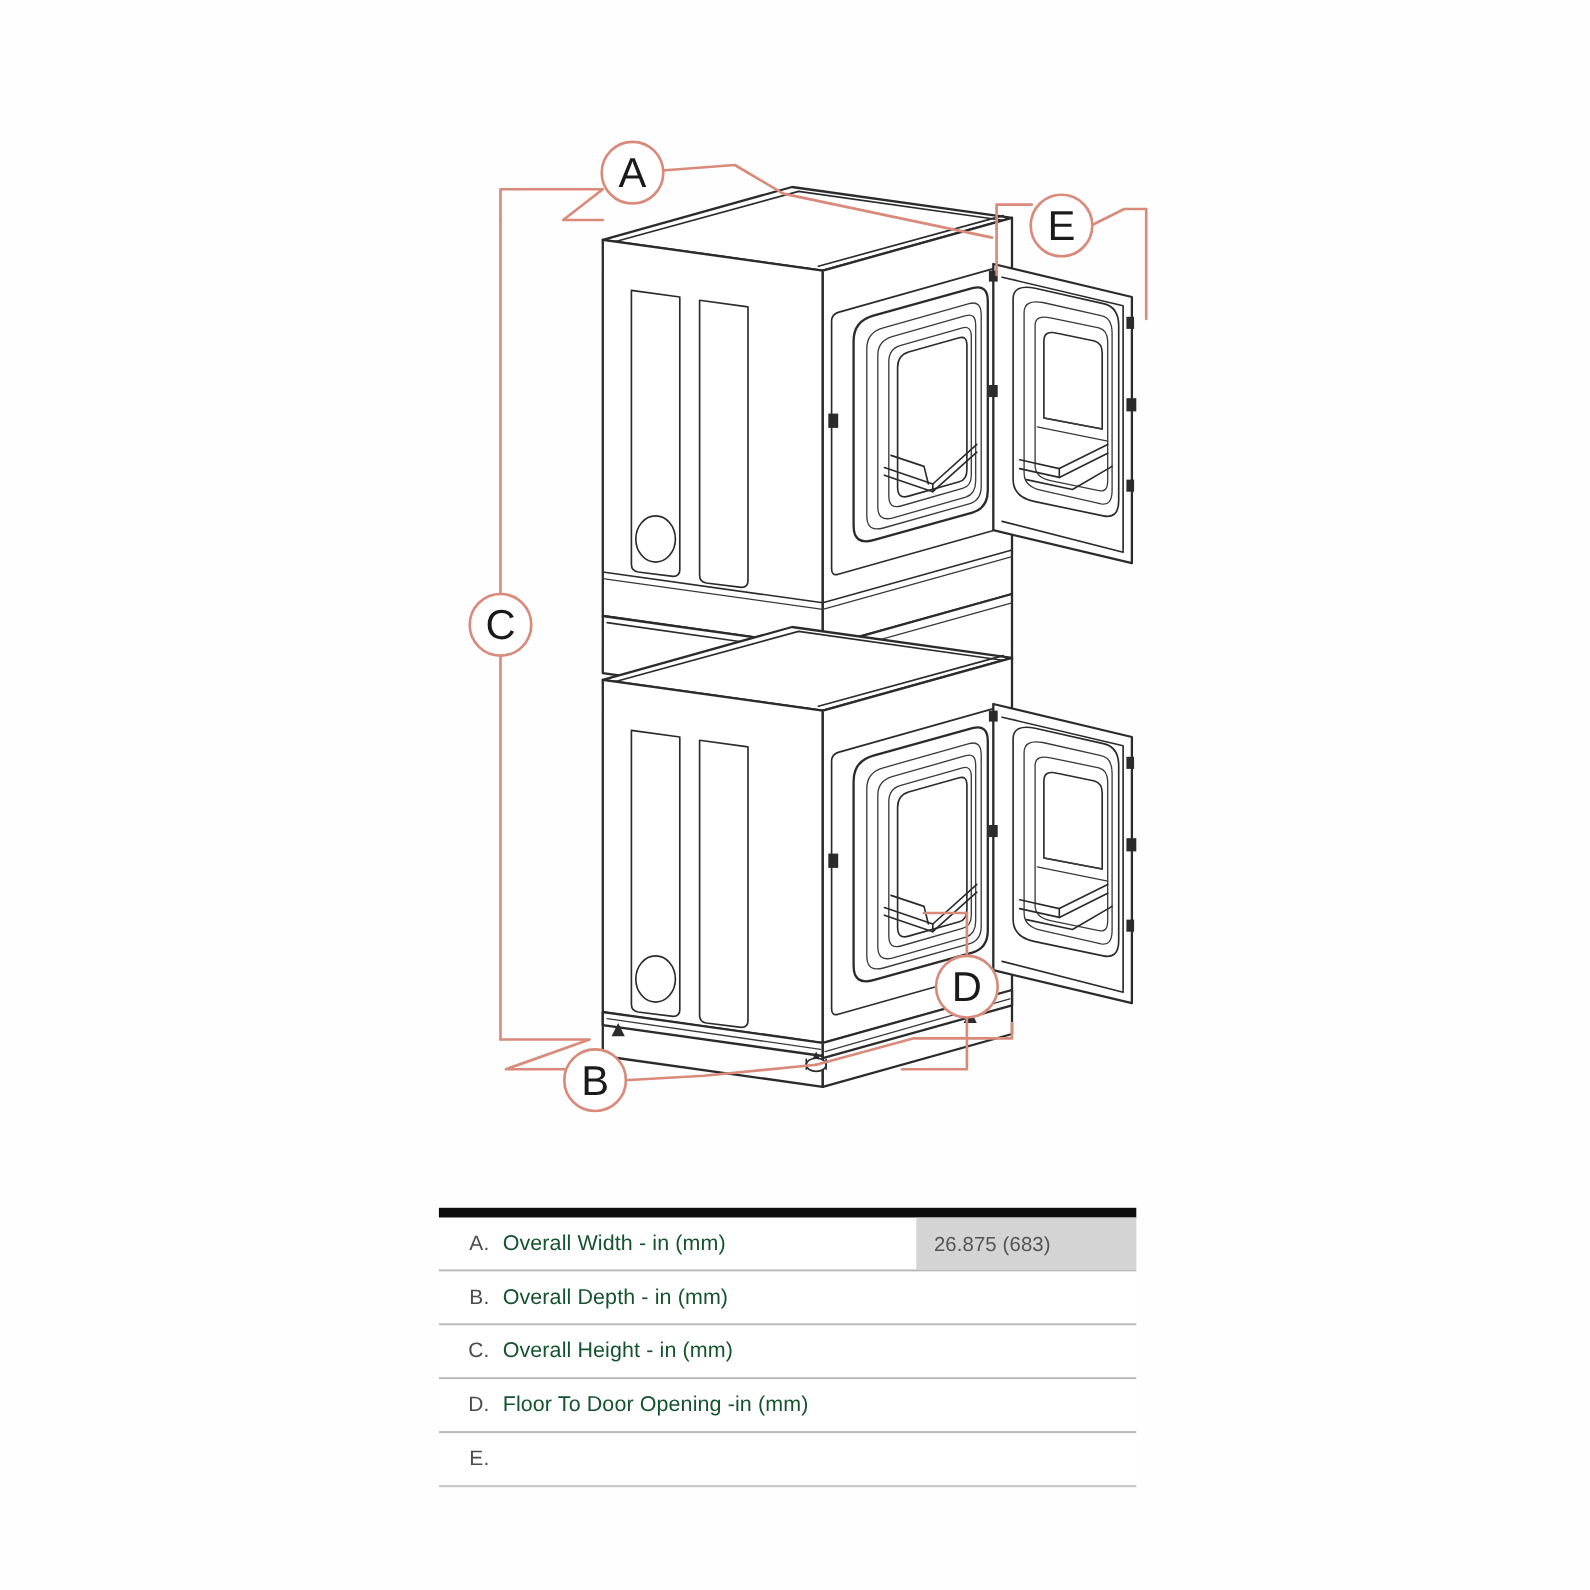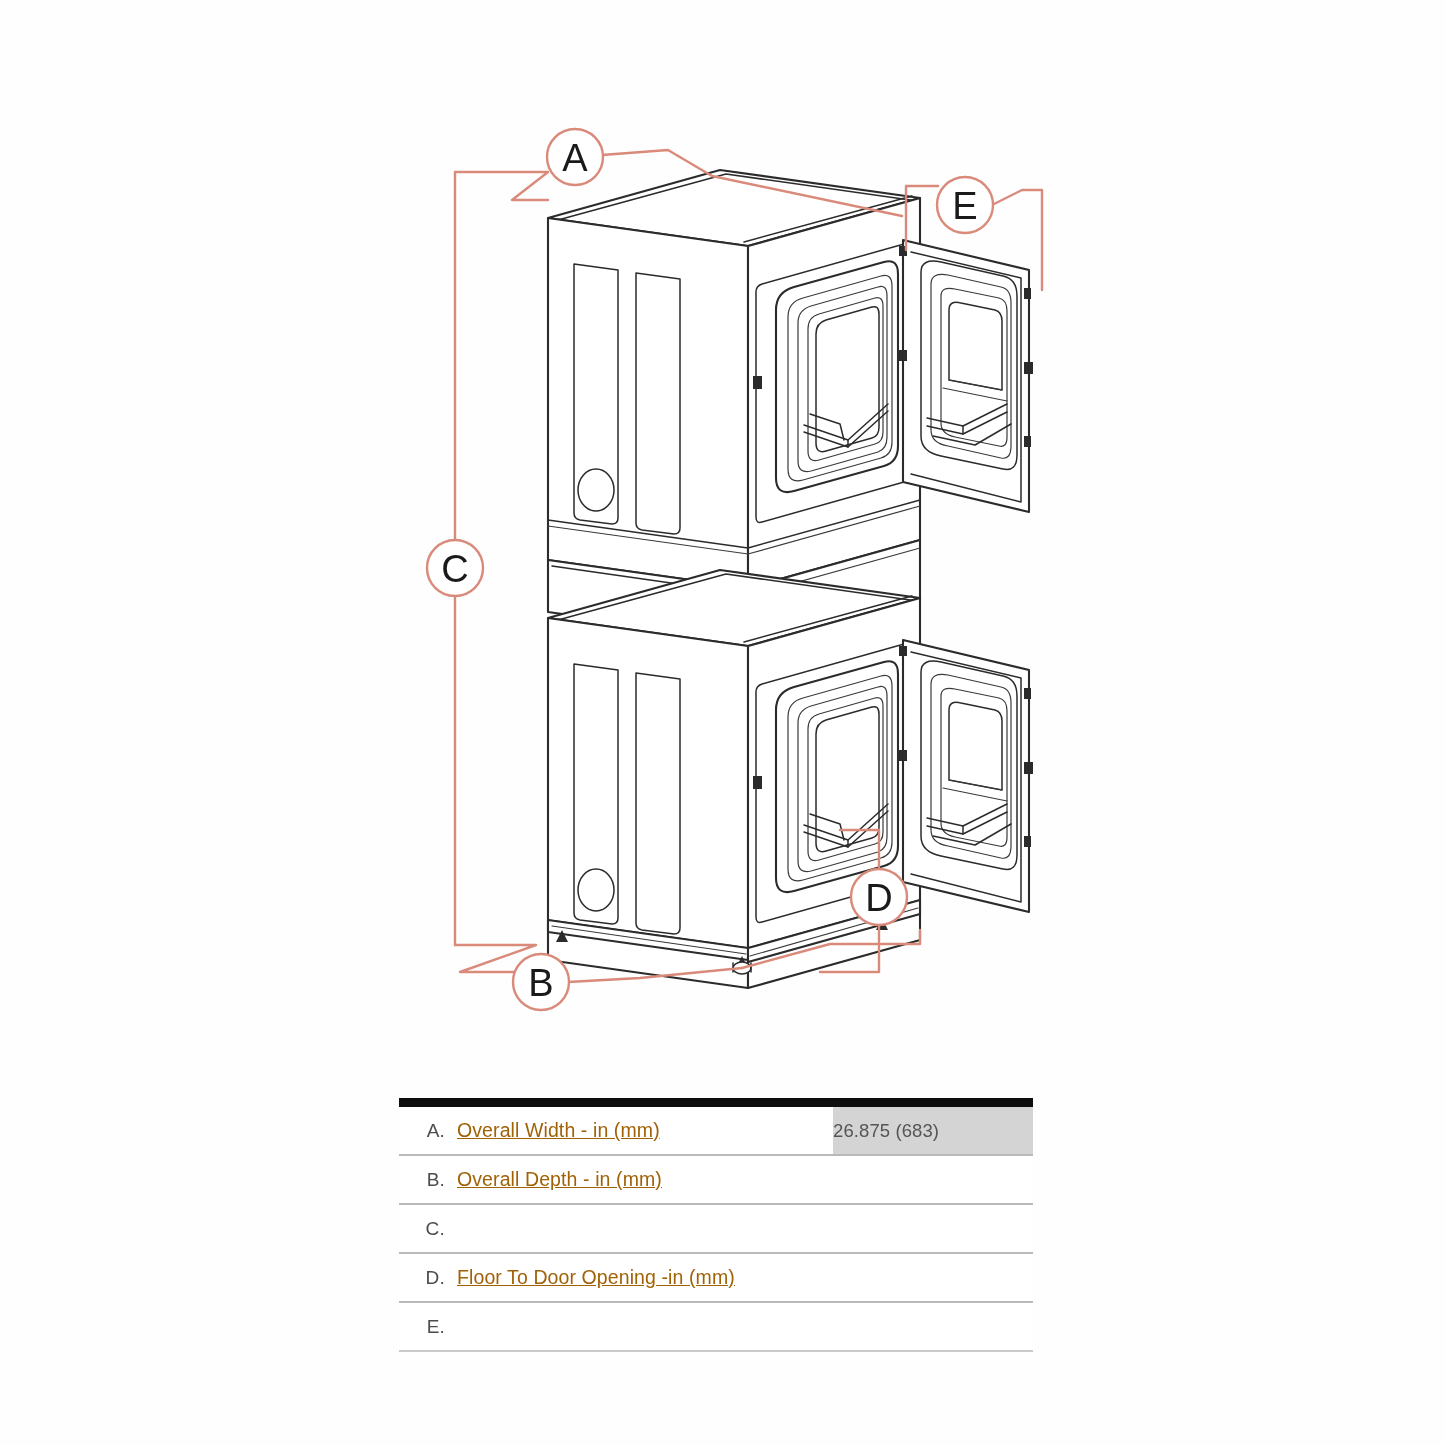--- a/index.html
+++ b/index.html
@@ -56,28 +56,28 @@
     box-sizing: border-box;
     font-size: 19px;
     color: #4c4c4c;
     letter-spacing: .2px;
   }
   .cell-label {
     flex: 1;
     display: flex;
     align-items: center;
     font-size: 19.5px;
-    color: #a16207;
+    color: #14532d;
     letter-spacing: .1px;
-    text-decoration: underline;
   }
   .cell-value {
     width: 200px;
     display: flex;
     align-items: center;
+    padding-left: 16px;
     box-sizing: border-box;
     background: #d4d4d4;
     font-size: 18.5px;
     color: #555555;
     letter-spacing: .1px;
   }
 </style>
 </head>
 <body>
 
@@ -264,20 +264,21 @@
       <div class="cell-value">26.875 (683)</div>
     </div>
 
     <div class="spec-row">
       <div class="cell-letter">B.</div>
       <div class="cell-label">Overall Depth -  in (mm)</div>
     </div>
 
     <div class="spec-row">
       <div class="cell-letter">C.</div>
+      <div class="cell-label">Overall Height - in (mm)</div>
     </div>
 
     <div class="spec-row">
       <div class="cell-letter">D.</div>
       <div class="cell-label">Floor To Door Opening -in (mm)</div>
     </div>
 
     <div class="spec-row">
       <div class="cell-letter">E.</div>
     </div>

